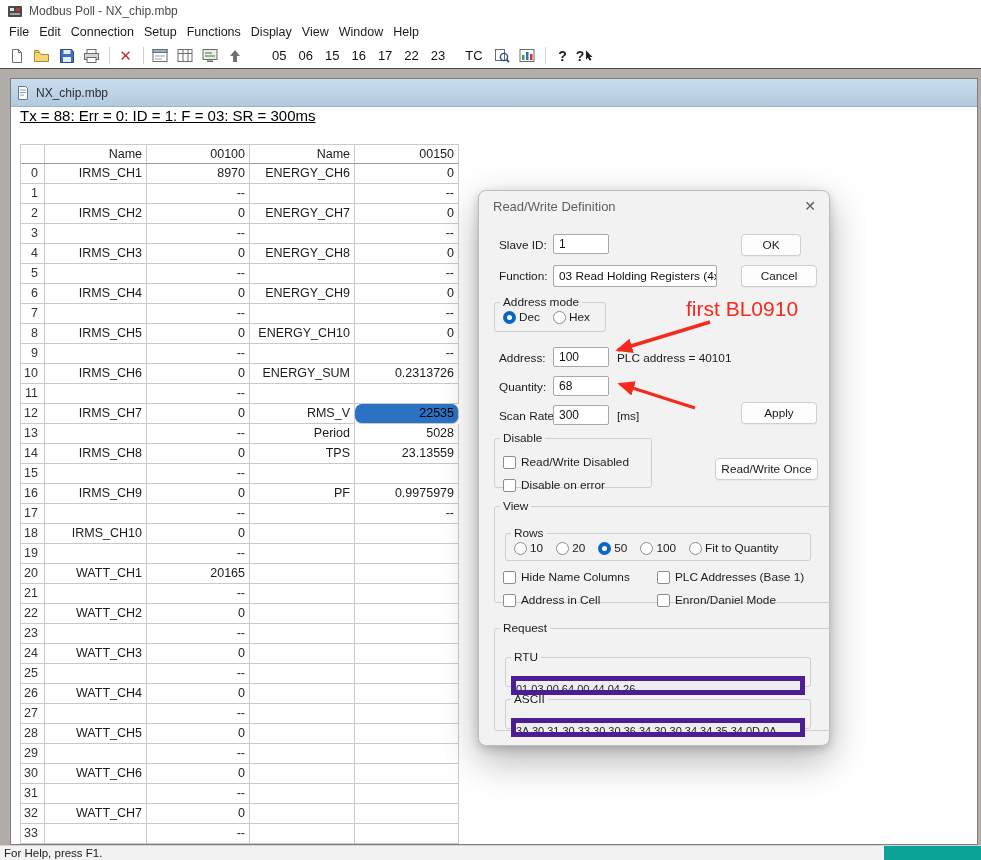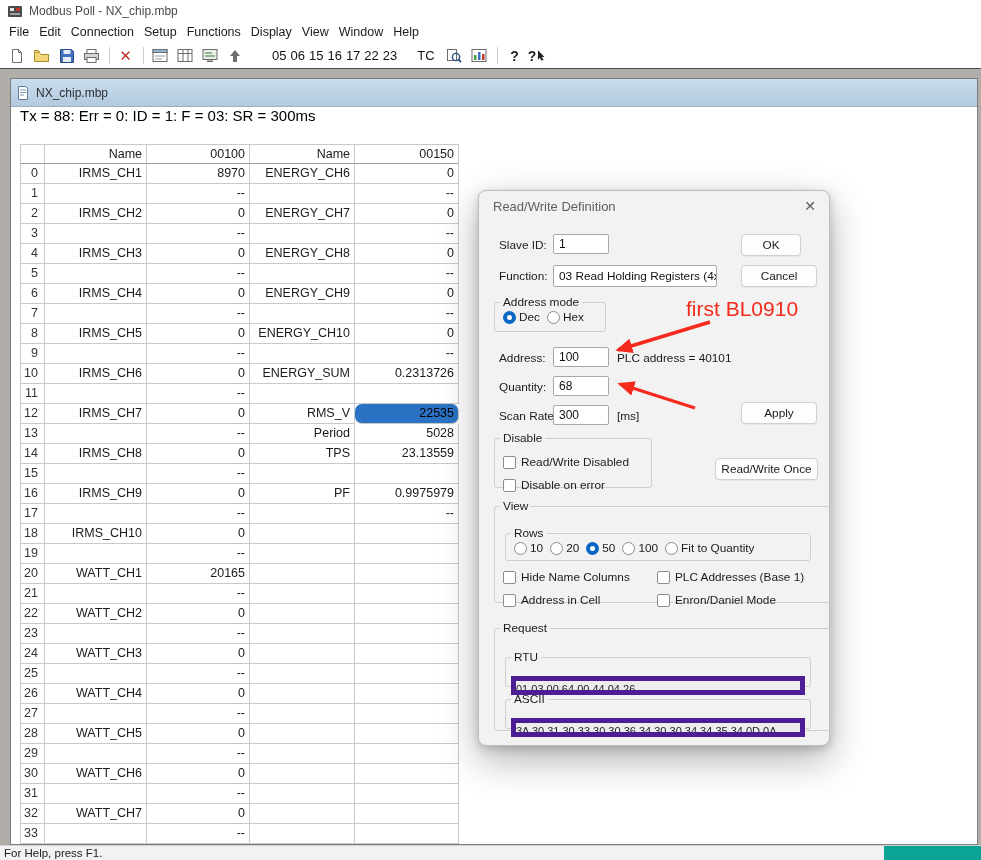--- a/index.html
+++ b/index.html
@@ -12,34 +12,34 @@
   .app-icon { margin-left:7px; width:16px; height:16px; display:inline-flex; }
   .title-text { margin-left:6px; font-size:12px; color:#4a4a4a; }
 
   .menubar { position:absolute; left:0; top:22px; width:981px; height:21px; background:#fff; display:flex; align-items:center; padding-left:4px; }
   .menu-item { padding:0 5px; font-size:12.5px; color:#1b1b1b; line-height:21px; cursor:default; }
 
   .toolbar { position:absolute; left:0; top:43px; width:981px; height:26px; background:#fff; border-bottom:1px solid #4a4a4a; display:flex; align-items:center; padding-left:5px; }
   .tb-btn { width:23px; height:20px; display:inline-flex; align-items:center; justify-content:center; margin-right:2px; }
   .tb-sep { width:1px; height:17px; background:#cfcfcf; margin:0 4px; }
   .x-btn { color:#c03028; font-weight:bold; font-size:15px; }
-  .tb-codes { display:inline-flex; margin-left:22px; }
+  .tb-codes { display:inline-flex; gap:8px; margin-left:22px; }
   .tb-code { font-size:13px; color:#111; padding:0 2px; }
   .tb-text-btn { font-size:13px; color:#111; margin-left:16px; padding:0 2px; }
   .tb-help { font-size:14px; font-weight:bold; color:#222; width:18px; height:20px; display:inline-flex; align-items:center; justify-content:center; margin-left:4px; }
   .tb-help svg { margin-left:1px; }
 
   
   .mdi { position:absolute; left:0; top:69px; width:981px; height:776px; background:#b1ada8; z-index:0; }
 
   .child { position:absolute; left:10px; top:78px; width:968px; height:767px; background:#fff; border:1px solid #7d7d7d; z-index:1; overflow:hidden; }
   .child-title { position:absolute; left:0; top:0; width:100%; height:28px; background:linear-gradient(#cadded,#b2cadf); display:flex; align-items:center; border-bottom:1px solid #9ab0c4; }
   .doc-icon { margin-left:5px; display:inline-flex; }
   .child-title-text { margin-left:6px; font-size:12px; color:#2d2d2d; }
-  .status-line { position:absolute; left:9px; top:28px; font-size:15px; color:#000; white-space:nowrap; }
+  .status-line { position:absolute; left:9px; top:28px; font-size:15px; color:#000; white-space:nowrap;text-decoration:underline; }
 
   
   .grid { position:absolute; left:9px; top:65px; width:439px; background:#fff; border-top:1px solid #c9c9c9; border-left:1px solid #c9c9c9; }
   .grow { display:flex; }
   .gcell { height:20px; line-height:19px; border-right:1px solid #c9c9c9; border-bottom:1px solid #c9c9c9; text-align:right; padding-right:4px; font-size:12.5px; color:#1b1b1b; overflow:hidden; white-space:nowrap; }
   .ghead { height:19px; line-height:18px; border-bottom:1px solid #9b9b9b; }
   .c0 { width:24px; } .c1 { width:102px; } .c2 { width:103px; } .c3 { width:105px; } .c4 { width:104px; }
   .rownum { color:#333; padding-right:6px; }
   .gcell.selected { background:var(--selection,#2b72c4); color:#000000;border-radius:7px; }
 
@@ -50,21 +50,21 @@
   .lbl { position:absolute; font-size:11.8px; color:#1b1b1b; white-space:nowrap; }
   .note { position:absolute; font-size:11.8px; color:#1b1b1b; white-space:nowrap; }
   .input { position:absolute; height:20px; background:#fff; border:1px solid #a8a8a8; border-radius:2px; font-size:12px; color:#111; display:flex; align-items:center; padding-left:5px; }
   .combo { position:absolute; height:22px; background:#fff; border:1px solid #a8a8a8; border-radius:2px; display:flex; align-items:center; justify-content:space-between; padding:0 4px 0 5px; overflow:hidden; }
   .combo-text { font-size:11.8px; color:#111; white-space:nowrap; }
   .btn { position:absolute; height:22px; background:#fdfdfd; border:1px solid #cfcfcf; border-radius:4px; font-size:11.8px; color:#1b1b1b; display:flex; align-items:center; justify-content:center; box-shadow:0 1px 1px rgba(0,0,0,0.05); cursor:default; white-space:nowrap; }
 
   fieldset.gb { position:absolute; border:1px solid #d0cfcc; border-radius:3px; margin:0; padding:0; min-inline-size:0; background:transparent; }
   .gb > legend { font-size:11.8px; color:#1b1b1b; padding:0 3px; margin-left:5px; }
 
-  .radio-row { display:flex; gap:7px; align-items:flex-end; padding:1px 0 0 8px; }
+  .radio-row { display:flex; gap:13px; align-items:flex-end; padding:1px 0 0 8px; }
   .radio-item { display:inline-flex; align-items:center; gap:3px; }
   .radio { width:13px; height:13px; border-radius:50%; border:1px solid #8c8c8c; background:#fff; display:inline-block; flex:none; }
   .radio.checked { border:4px solid #0a66c2; }
   .radio-label { font-size:11.8px; color:#1b1b1b; white-space:nowrap; }
 
   .checkbox { width:13px; height:13px; border:1px solid #8c8c8c; border-radius:2px; background:#fff; display:inline-block; flex:none; }
   .cb-item { display:inline-flex; align-items:center; gap:5px; height:14px; }
   .cb-label { font-size:11.8px; color:#1b1b1b; white-space:nowrap; }
   .cb-col { position:absolute; left:8px; top:10px; display:flex; flex-direction:column; gap:9px; }
   .cb-grid { position:absolute; left:8px; top:57px; display:grid; grid-template-columns:154px auto; row-gap:9px; }

